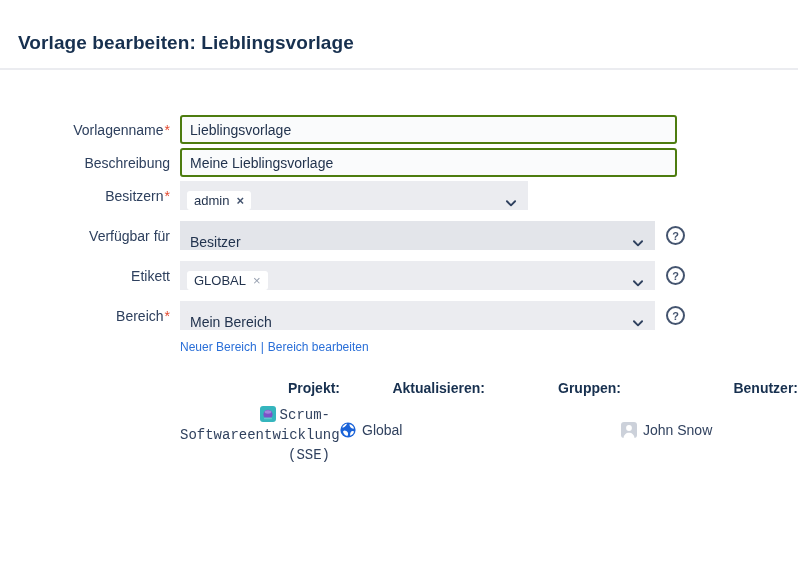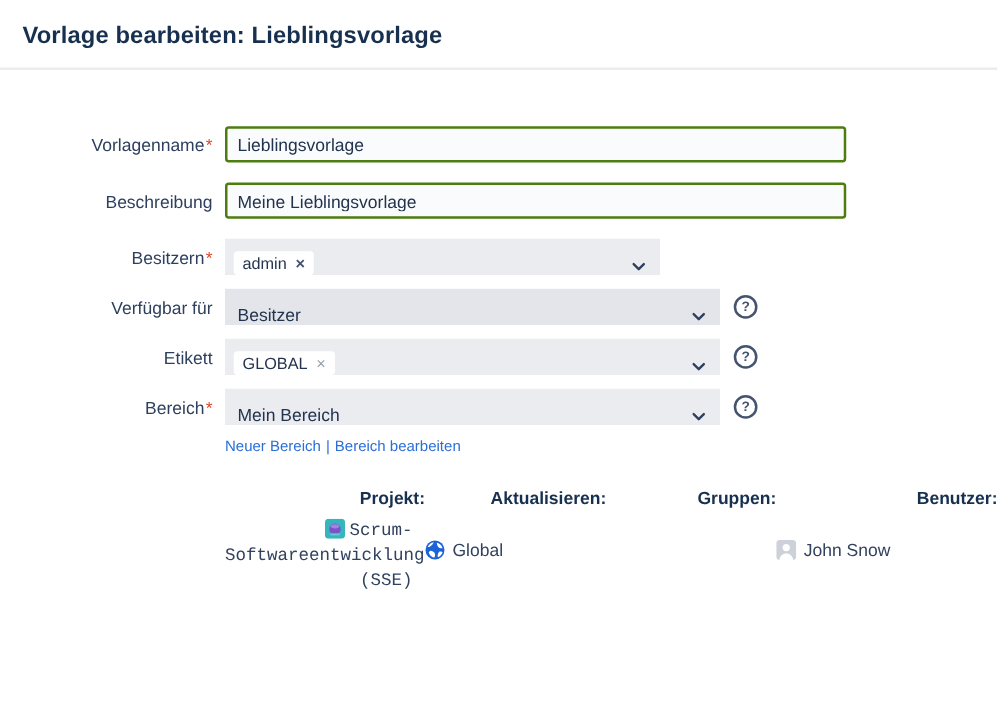--- a/index.html
+++ b/index.html
@@ -1,34 +1,34 @@
 <!DOCTYPE html>
 <html style="--c-primary_button: #0c5dd6; --c-link: #2a6fd8; --c-highlight_border: #5c9b2d; --c-required_marker: #e2482e; --c-title_text: #17304f; --c-select_bg: #ebecf0;"><head>
 <meta charset="utf-8">
 <style>
   html,body{margin:0;padding:0;background:#fff;font-family:"Liberation Sans",sans-serif;color:#253858;}
   .dialog{position:relative;width:798px;height:570px;background:#fff;overflow:hidden;}
 
   
-  .dialog-header{padding:18px 18px 14px 18px;}
+  .dialog-header{padding:32px 18px 14px 18px;}
   .dialog-title{font-size:19px;font-weight:700;color:var(--c-title_text,#17304f);letter-spacing:.1px;}
   .divider{height:2px;background:#ebecf0;}
 
   
   .form{padding:45px 0 0 12px;}
-  .row{display:flex;align-items:center;margin-bottom:16px;}
+  .row{display:flex;align-items:center;margin-bottom:4px;}
   .row.compact{margin-bottom:11px;}
   .row.last{margin-bottom:0;}
   .flabel{width:158px;margin-right:10px;text-align:right;font-size:14px;color:#2e405e;flex:none;}
   .req{color:var(--c-required_marker,#e2482e);margin-left:1px;}
   input.text{box-sizing:border-box;width:497px;height:29px;border:2px solid #4d7c0f;border-radius:3px;
     background:#fafbfc;padding:0 8px;font:14px "Liberation Sans",sans-serif;color:#22334e;outline:none;}
   .select{box-sizing:border-box;display:flex;align-items:flex-end;height:29px;border-radius:0;
     background:var(--c-select_bg,#ebecf0);padding:0 10px;cursor:pointer;}
-  .select.wide{width:396px;}
+  .select.wide{width:475px;}
   .select.narrow{width:348px;}
   .select.dark{background:#e3e5ea;}
   .select .value{font-size:14px;color:#22334e;}
   .spacer{flex:1;}
   .chevron{display:flex;align-items:center;flex:none;}
   .chip{display:inline-flex;align-items:center;background:#fff;border-radius:3px;padding:2px 7px;
     font-size:13px;color:#24344e;margin-left:-3px;}
   .chip .x{margin-left:7px;font-size:13px;line-height:1;color:#44546f;cursor:pointer;font-weight:700;}
   .chip .x.light{color:#97a0b0;font-weight:400;}
   .help{display:inline-flex;align-items:center;justify-content:center;flex:none;width:15px;height:15px;

